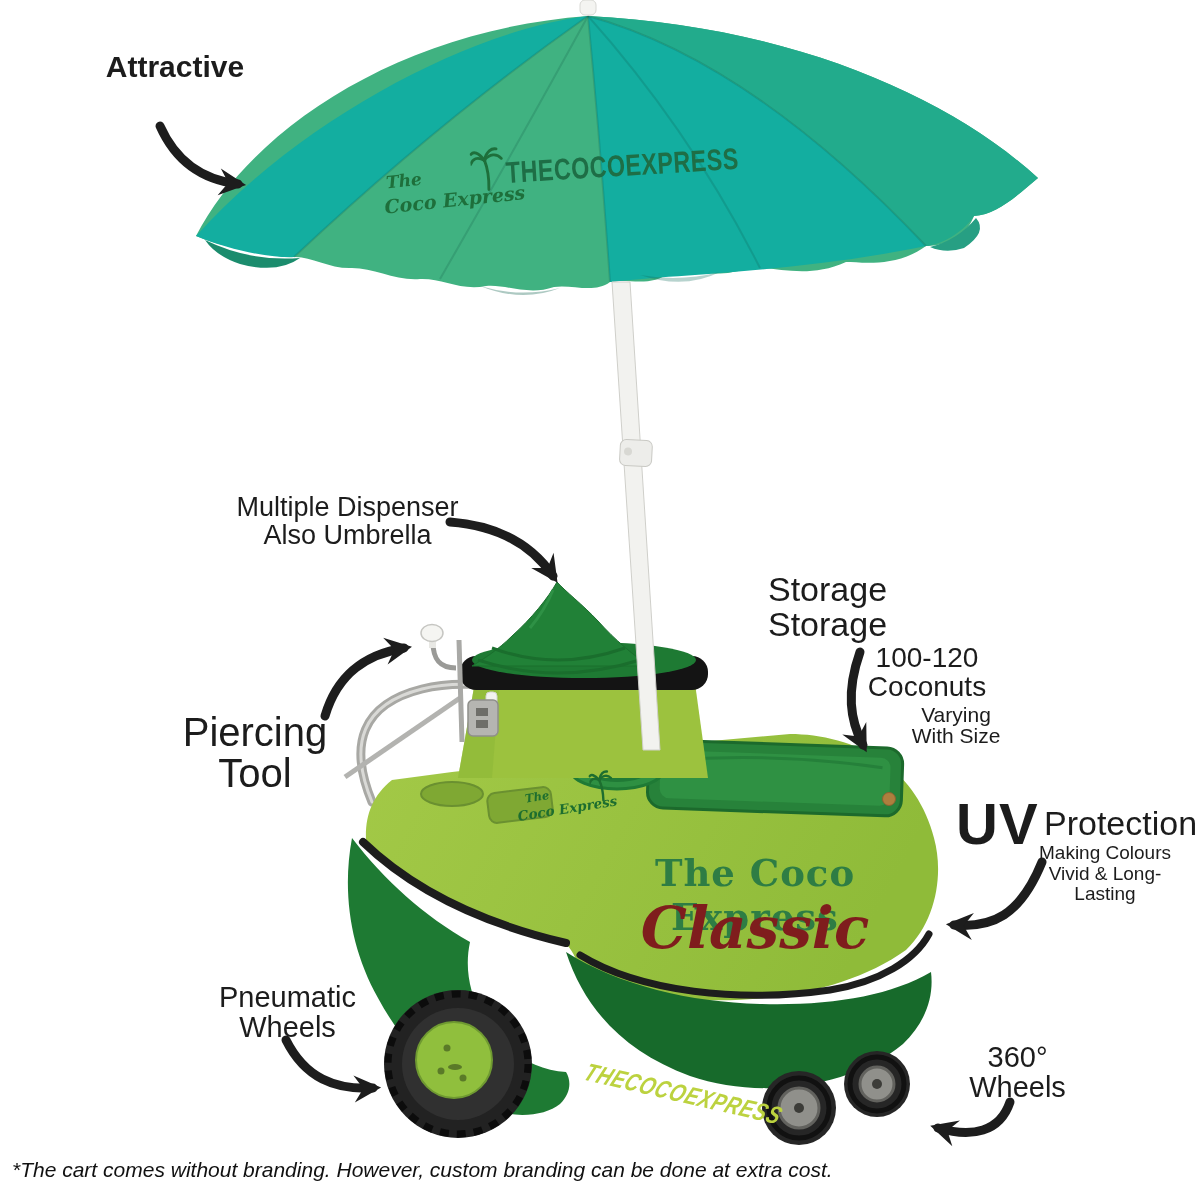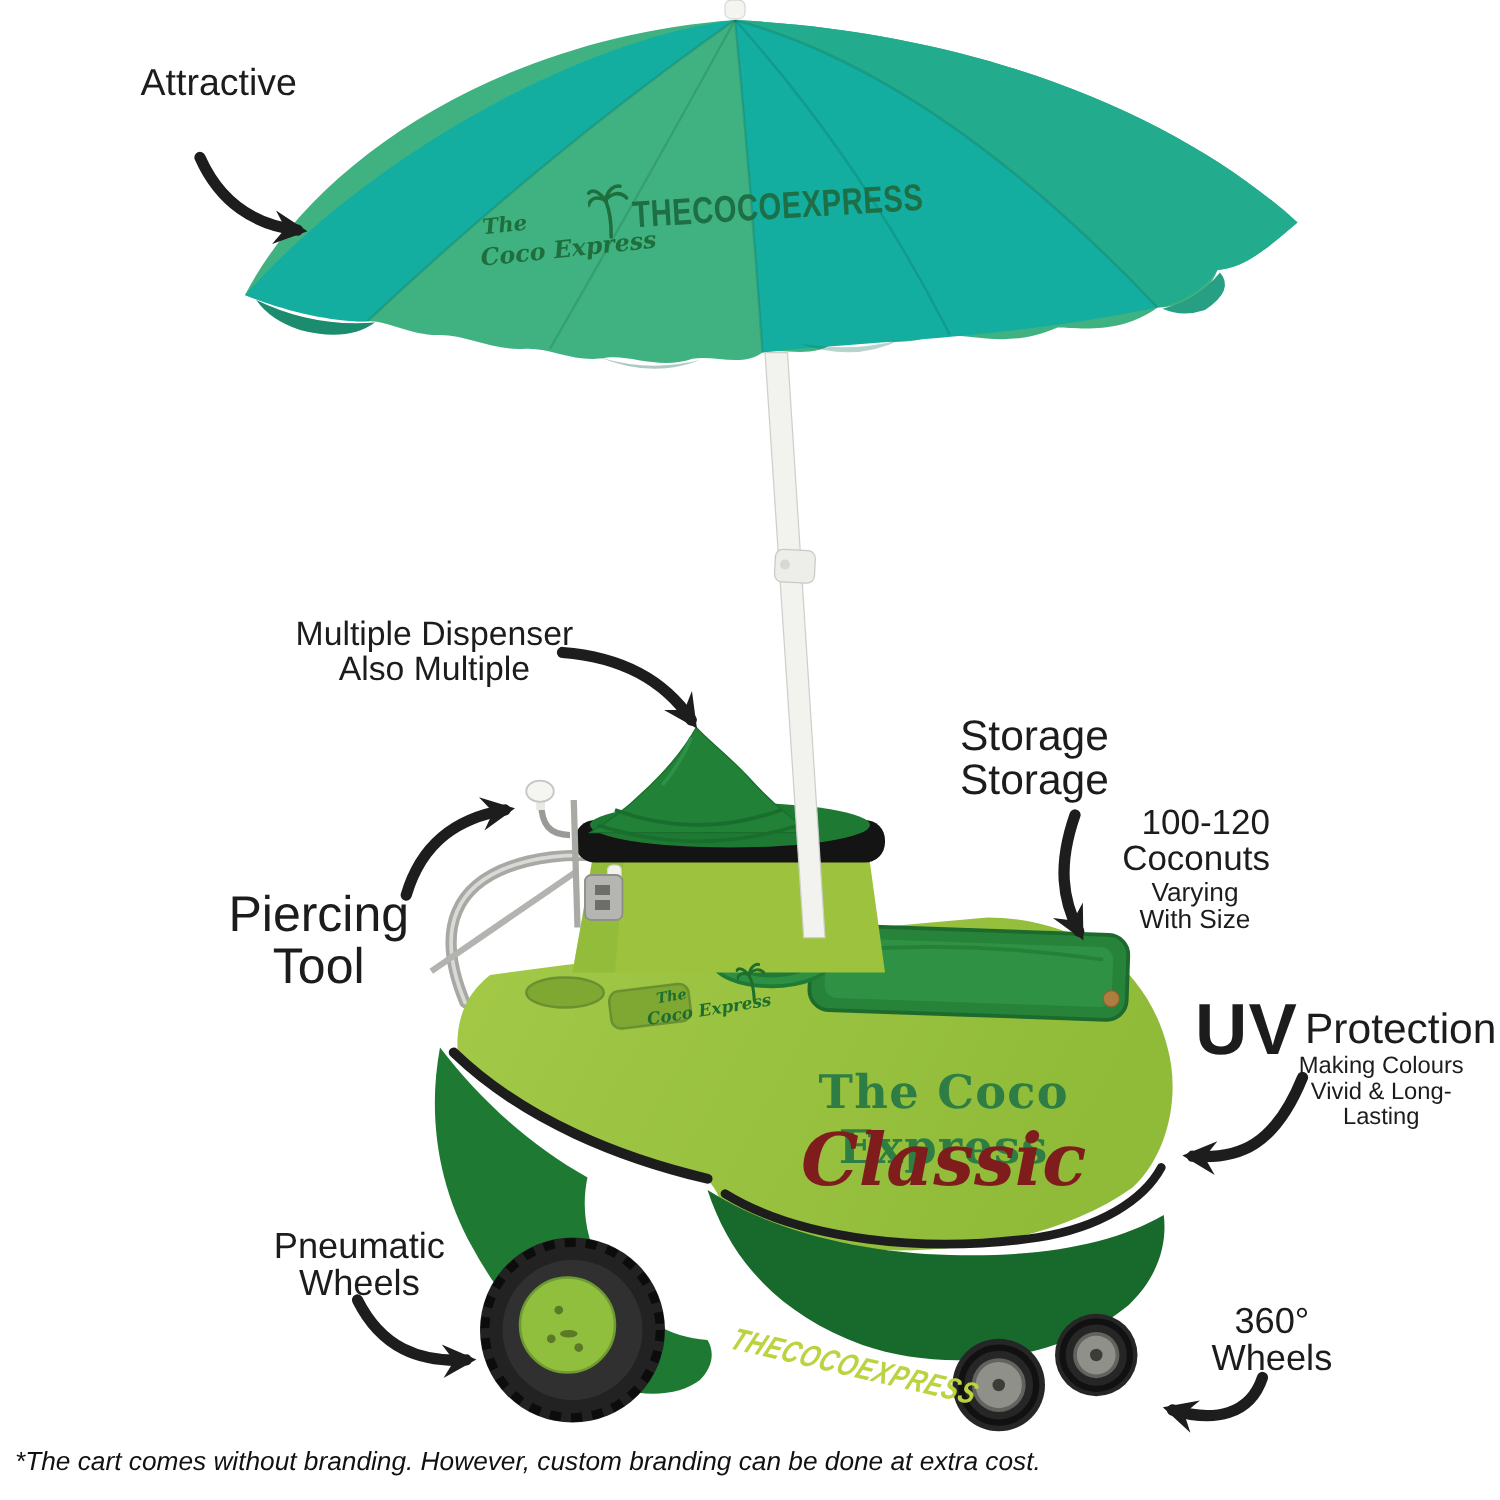--- a/index.html
+++ b/index.html
@@ -244,34 +244,34 @@
         <circle cx="10" cy="9" r="1.4" fill="#1D6E2F" stroke="none"></circle>
       </svg>
     </span>
     <span class="l2">Coco Express</span>
   </div>
 
   <div class="cart-name">The Coco Express</div>
   <div class="cart-model">Classic</div>
   <div class="base-word">THECOCOEXPRESS</div>
 
-  <div class="callout lab-30" style="left:80px;top:52px;width:190px;">
+  <div class="callout lab-30" style="left:80px;top:52px;width:190px;font-weight:bold;">
     <div>Attractive</div>
   </div>
 
   <div class="callout lab-27" style="left:205px;top:494px;width:285px;">
     <div>Multiple Dispenser</div>
-    <div>Also Multiple</div>
+    <div>Also Umbrella</div>
   </div>
 
   <div class="callout lab-34" style="left:768px;top:572px;width:170px;text-align:left;">
     <div>Storage</div>
     <div>Storage</div>
   </div>
-  <div class="callout lab-28" style="left:838px;top:644px;width:178px;text-align:right;">
+  <div class="callout lab-28" style="left:838px;top:644px;width:178px;">
     <div>100-120</div>
     <div>Coconuts</div>
   </div>
   <div class="callout lab-21" style="left:900px;top:704px;width:112px;">
     <div>Varying</div>
     <div>With Size</div>
   </div>
 
   <div class="callout lab-40" style="left:160px;top:712px;width:190px;">
     <div>Piercing</div>

